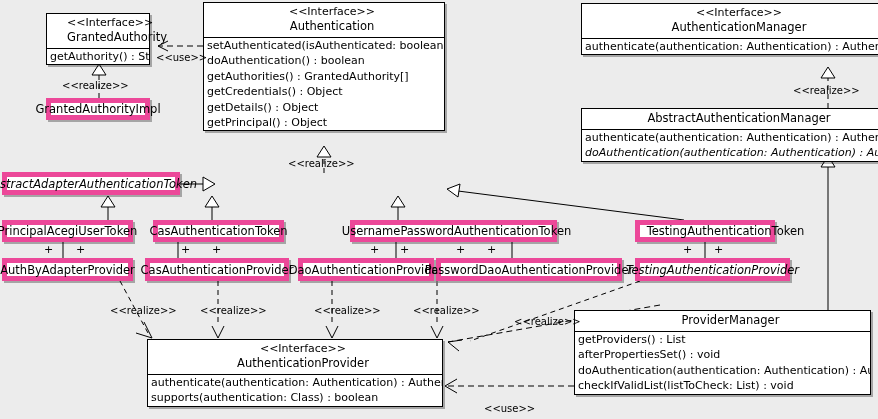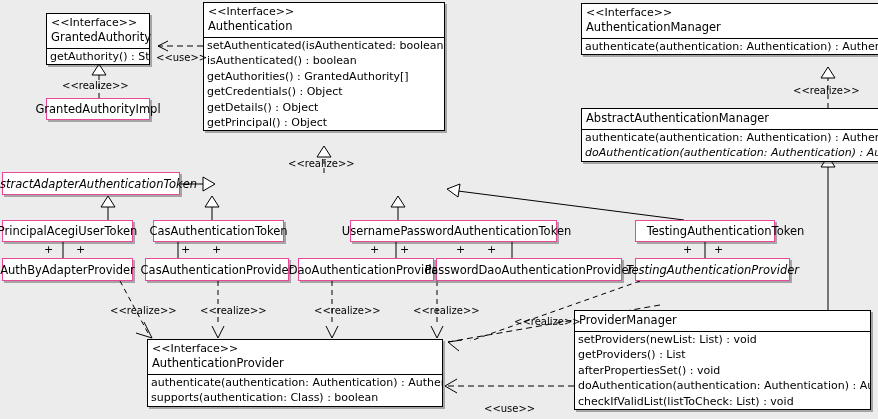--- a/index.html
+++ b/index.html
@@ -25,21 +25,22 @@
   }
   .uml {
     position: absolute;
     background: #ffffff;
     border: 1px solid #000000;
     box-sizing: border-box;
     box-shadow: 2px 2px 0 rgba(0,0,0,0.30);
     z-index: 5;
   }
   .hdr {
-    padding: 2px 4px 3px 4px;
+    text-align: center;
+    padding: 2px 4px 3px 20px;
   }
   .stereo {
     display: block;
     font-size: 11px;
     line-height: 14px;
     color: #000;
     white-space: nowrap;
   }
   .cname {
     display: block;
@@ -62,21 +63,21 @@
     white-space: nowrap;
     overflow: hidden;
     color: #000;
   }
   .member.abstract {
     font-style: italic;
   }
   .simplebox {
     position: absolute;
     background: #ffffff;
-    border: 1px solid #ec4899;
+    border: 5px solid #ec4899;
     box-sizing: border-box;
     box-shadow: 2px 2px 0 rgba(0,0,0,0.30);
     z-index: 5;
     display: flex;
     align-items: center;
     justify-content: center;
     font-size: 11.5px;
     color: #000;
     white-space: nowrap;
     padding: 0 2px;
@@ -195,21 +196,21 @@
     <span>GrantedAuthorityImpl</span>
   </div>
 
   <div class="uml" style="left:203px; top:2px; width:242px;">
     <div class="hdr">
       <span class="stereo">&lt;&lt;Interface&gt;&gt;</span>
       <span class="cname">Authentication</span>
     </div>
     <div class="compartment">
       <div class="member">setAuthenticated(isAuthenticated: boolean) : void</div>
-      <div class="member">isAuthenticated() : boolean</div>
+      <div class="member">doAuthentication() : boolean</div>
       <div class="member">getAuthorities() : GrantedAuthority[]</div>
       <div class="member">getCredentials() : Object</div>
       <div class="member">getDetails() : Object</div>
       <div class="member">getPrincipal() : Object</div>
     </div>
   </div>
 
   <div class="uml" style="left:581px; top:3px; width:300px;">
     <div class="hdr">
       <span class="stereo">&lt;&lt;Interface&gt;&gt;</span>
@@ -291,21 +292,20 @@
       <div class="member">authenticate(authentication: Authentication) : Authentication</div>
       <div class="member">supports(authentication: Class) : boolean</div>
     </div>
   </div>
 
   <div class="uml" style="left:574px; top:310px; width:297px;">
     <div class="hdr">
       <span class="cname">ProviderManager</span>
     </div>
     <div class="compartment">
-      <div class="member">setProviders(newList: List) : void</div>
       <div class="member">getProviders() : List</div>
       <div class="member">afterPropertiesSet() : void</div>
       <div class="member">doAuthentication(authentication: Authentication) : Authentication</div>
       <div class="member">checkIfValidList(listToCheck: List) : void</div>
     </div>
   </div>
 
   <span class="edgelabel" style="left:156px; top:52px;">&lt;&lt;use&gt;&gt;</span>
   <span class="edgelabel" style="left:62px; top:80px;">&lt;&lt;realize&gt;&gt;</span>
   <span class="edgelabel" style="left:288px; top:158px;">&lt;&lt;realize&gt;&gt;</span>

